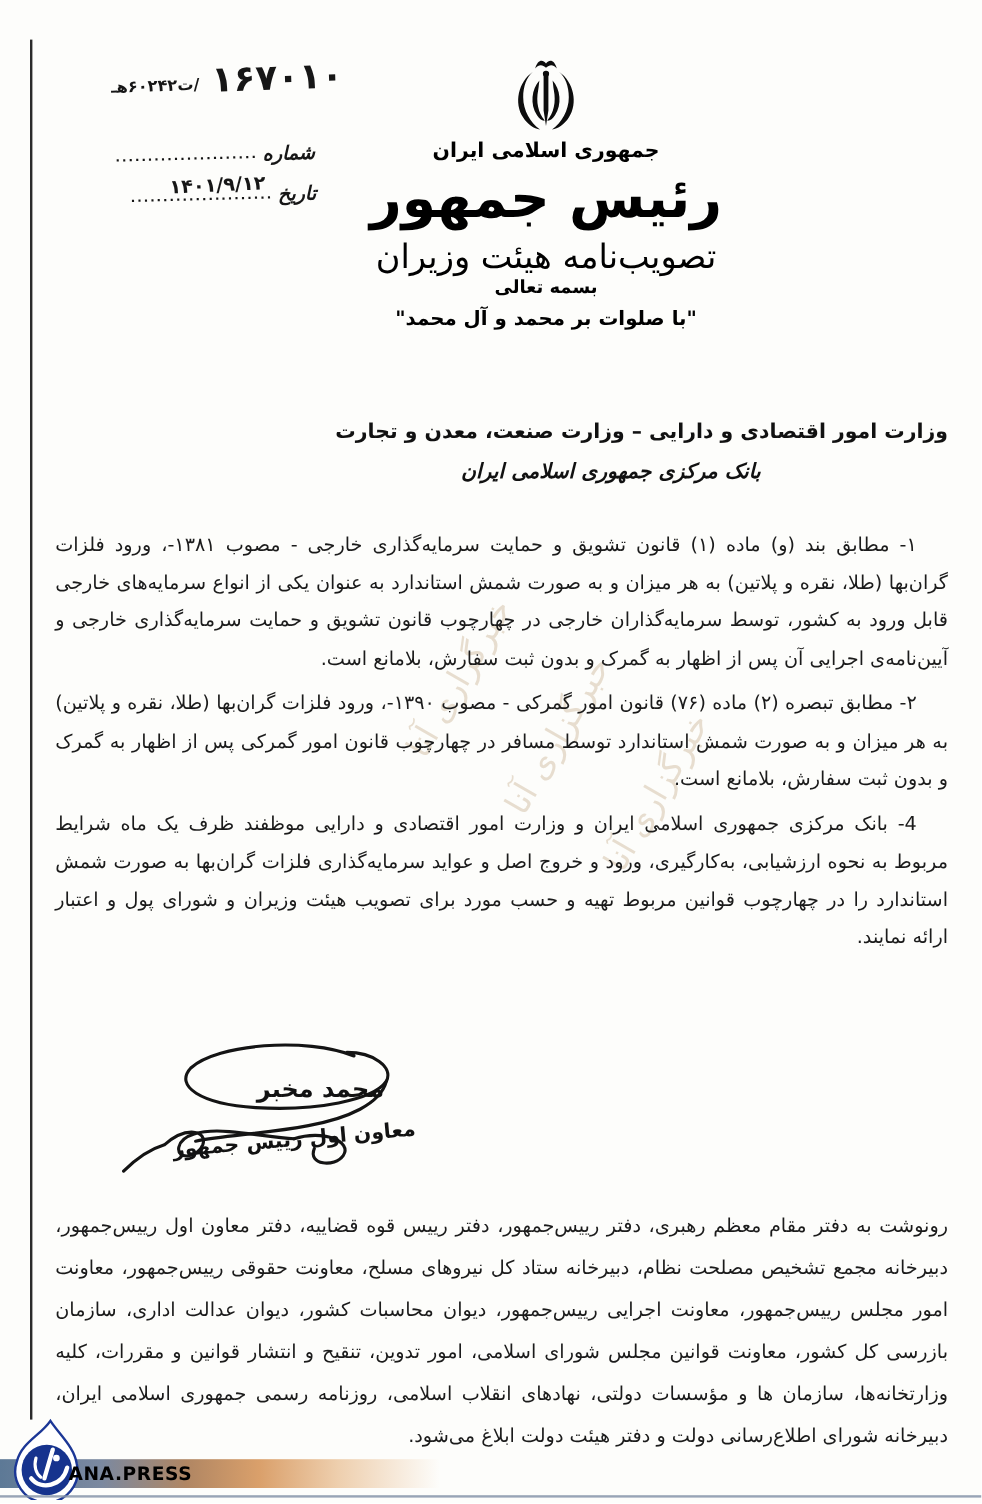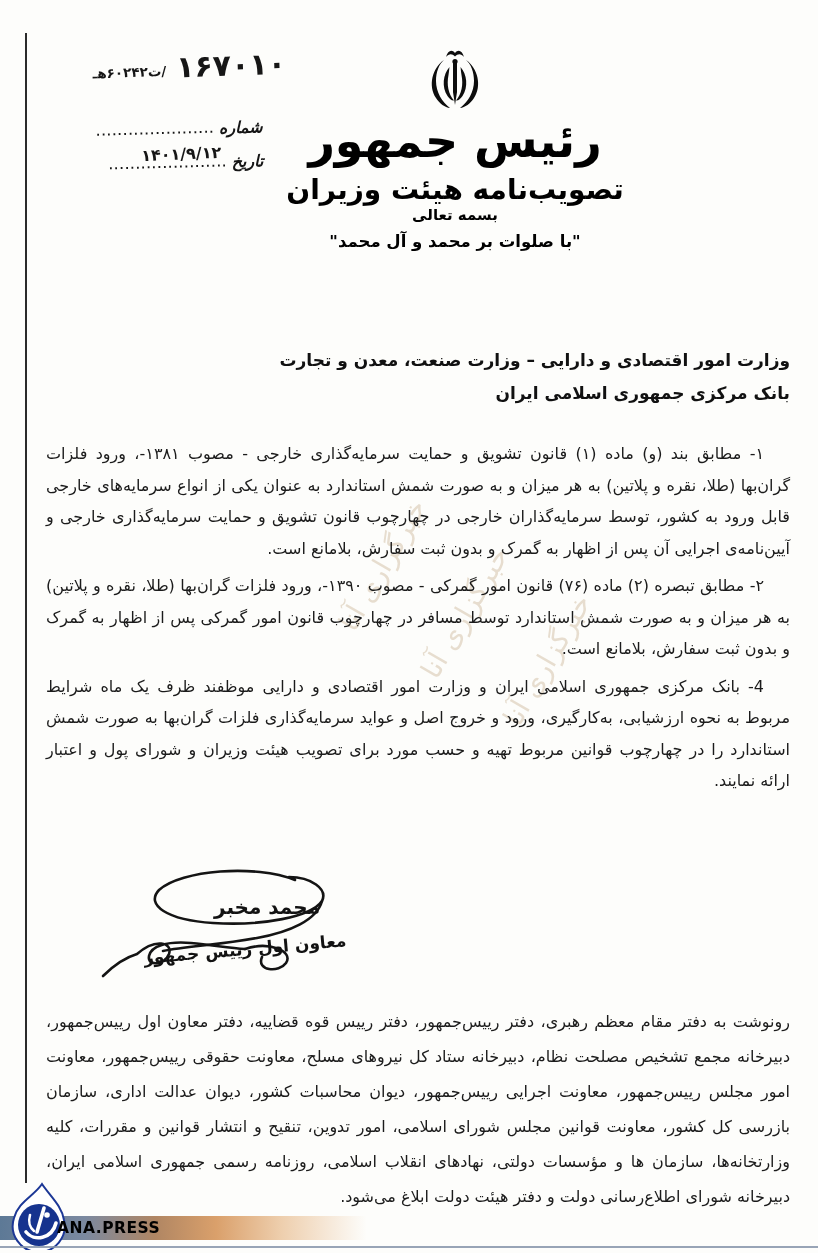--- a/index.html
+++ b/index.html
@@ -24,29 +24,29 @@
   .meta-label{font-size:16px;font-style:italic;line-height:20px;}
   .meta-dots{font-size:10px;letter-spacing:1.6px;line-height:1;padding-bottom:4px;white-space:nowrap;overflow:hidden;flex:1;}
   .meta-row.date-row{margin-top:14px;}
   .date-value{position:absolute;right:42px;bottom:10px;font-size:16px;font-weight:700;white-space:nowrap;transform:rotate(-1deg);}
 
   
   .header-block{position:absolute;left:230px;top:48px;width:450px;text-align:center;direction:rtl;color:#000;}
   .emblem{display:block;margin:0 auto;}
   .h-country{font-size:17px;font-weight:700;margin-top:4px;}
   .h-office{font-size:46px;font-weight:700;line-height:1.2;margin-top:2px;}
-  .h-doctype{font-size:28px;font-weight:700;margin-top:4px;}
+  .h-doctype{font-size:28px;font-weight:400;margin-top:4px;}
   .h-basmala{font-size:15px;font-weight:700;}
   .h-salutation{font-size:16.5px;font-weight:700;margin-top:8px;}
 
   
   .addressees{position:absolute;top:344px;right:28px;width:562px;direction:rtl;
     font-weight:700;font-size:17px;line-height:33px;color:#111;}
   .addr1{}
-  .addr2{}
+  .addr2{text-align:center;font-style:italic;}
 
   
   .body-text{position:absolute;top:438px;right:28px;left:46px;direction:rtl;
     text-align:justify;font-size:16px;line-height:31.5px;color:#1b1b1b;}
   .body-text p{margin:0 0 6px;text-indent:26px;}
 
   
   .sig-svg{position:absolute;left:95px;top:858px;}
   .sig-name{font-family:"DejaVu Sans",sans-serif;font-size:20px;font-weight:700;}
   .sig-title{font-family:"DejaVu Sans",sans-serif;font-size:17px;font-weight:700;}
@@ -105,20 +105,21 @@
         <path d="M28,12 L32,12 L32,44 L30,57 L28,44 Z"></path>
         <circle cx="30" cy="13.5" r="2.6"></circle>
         <path d="M19,12 C7,20 3,38 11,50 C14.5,55.5 20,59.5 25,60 C17,54 11,44 11,33 C11,24 14,16 19,12 Z"></path>
         <path d="M24.5,19 C18,26 16.5,39 22.5,48 C24.5,51 27,53 29,52.5 C23.5,46 21.5,37 23.5,27 C24,24 24.2,21 24.5,19 Z"></path>
         <g transform="translate(60,0) scale(-1,1)">
           <path d="M19,12 C7,20 3,38 11,50 C14.5,55.5 20,59.5 25,60 C17,54 11,44 11,33 C11,24 14,16 19,12 Z"></path>
           <path d="M24.5,19 C18,26 16.5,39 22.5,48 C24.5,51 27,53 29,52.5 C23.5,46 21.5,37 23.5,27 C24,24 24.2,21 24.5,19 Z"></path>
         </g>
       </g>
     </svg>
+    <div class="h-country">جمهوری اسلامی ایران</div>
     <div class="h-office">رئیس جمهور</div>
     <div class="h-doctype">تصویب‌نامه هیئت وزیران</div>
     <div class="h-basmala">بسمه تعالی</div>
     <div class="h-salutation">"با صلوات بر محمد و آل محمد"</div>
   </div>
 
   <div class="addressees">
     <div class="addr1">وزارت امور اقتصادی و دارایی – وزارت صنعت، معدن و تجارت</div>
     <div class="addr2">بانک مرکزی جمهوری اسلامی ایران</div>
   </div>

